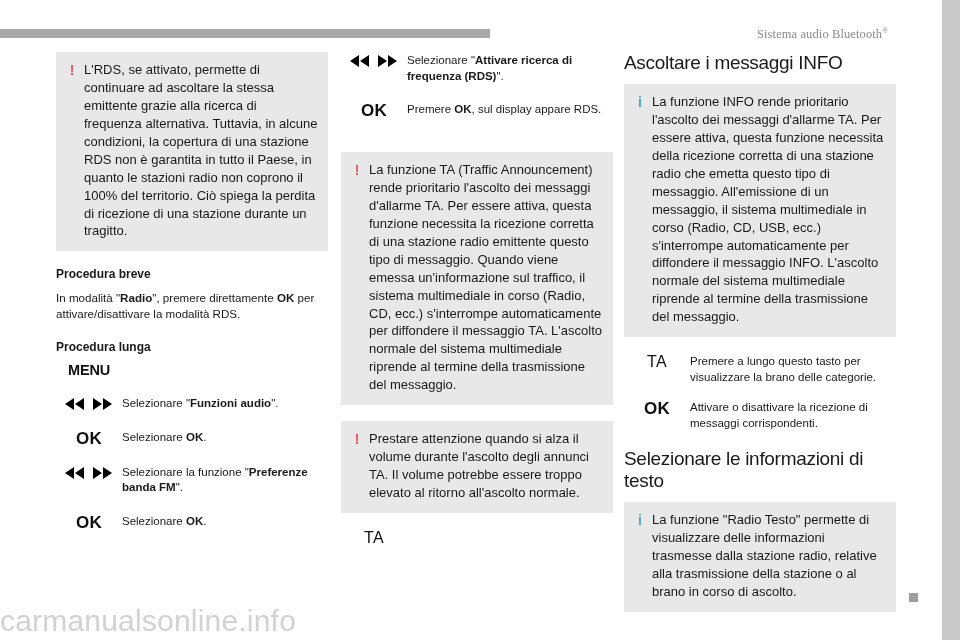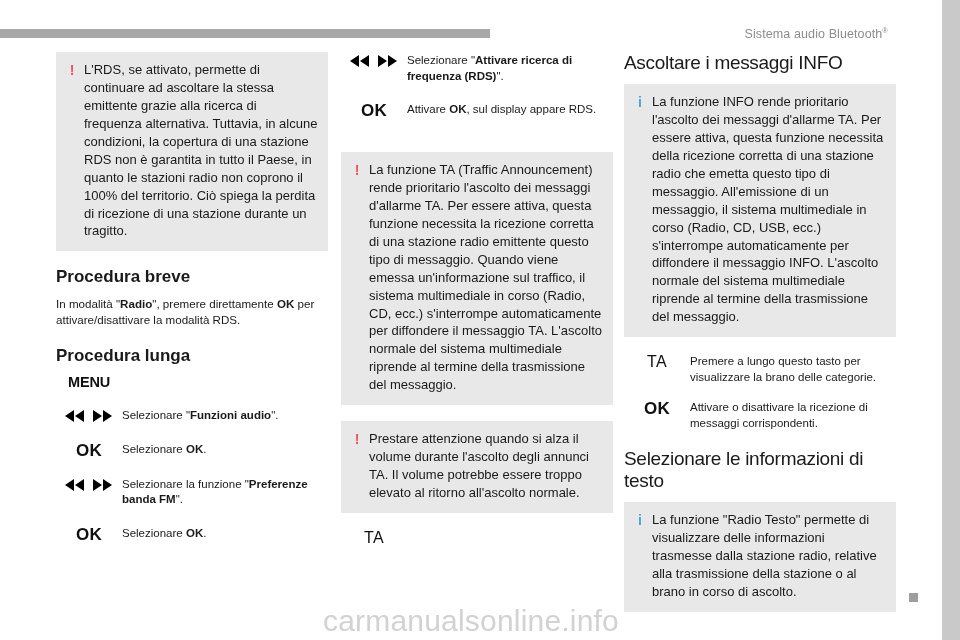--- a/index.html
+++ b/index.html
@@ -32,53 +32,54 @@
   }
   .header-title {
     position: absolute;
     left: 560px; top: 26px;
     width: 328px;
     text-align: right;
     font-size: 12.5px;
     color: #8c8c8c;
     letter-spacing: .1px;
     white-space: nowrap;
+    font-family: Liberation Serif, serif;
   }
   .header-title sup {
     font-size: 7.5px;
     vertical-align: super;
   }
   .page-marker {
     position: absolute;
     right: 42px; bottom: 38px;
     width: 9px; height: 9px;
     background: #9e9e9e;
   }
   .watermark {
     position: absolute;
     left: 0; bottom: 2px;
     width: 942px;
-    text-align: center;
+    text-align: left;
     font-size: 30px;
     color: #d2d2d2;
     letter-spacing: .2px;
     font-family: "Liberation Sans", sans-serif;
   }
 
   
   .col {
     position: absolute;
     top: 52px;
     width: 272px;
   }
   .col-1 { left: 56px; }
   .col-2 { left: 341px; }
   .col-3 { left: 624px; }
   h3.sub-title {
-    font-size: 17px;
+    font-size: 12px;
     font-weight: bold;
     margin: 0 0 8px 0;
     line-height: 1.2;
   }
   .big-title {
     font-size: 19px;
     font-weight: normal;
     line-height: 1.16;
     margin: 0 0 10px 0;
     letter-spacing: -.3px;
@@ -216,21 +217,21 @@
         <polygon points="22,2 22,14 13,8" fill="#000"></polygon>
         <polygon points="31,2 31,14 40,8" fill="#000"></polygon>
         <polygon points="41,2 41,14 50,8" fill="#000"></polygon>
       </svg>
     </div>
     <div class="step-text"><span>Selezionare "</span><b>Attivare ricerca di frequenza (RDS)</b><span>".</span></div>
   </div>
 
   <div class="step">
     <div class="step-key k-ok">OK</div>
-    <div class="step-text"><span>Attivare </span><b>OK</b><span>, sul display appare RDS.</span></div>
+    <div class="step-text"><span>Premere </span><b>OK</b><span>, sul display appare RDS.</span></div>
   </div>
 
   <div class="spacer-lg"></div>
 
 
   <div class="note">
     <div class="note-icon warn">!</div>
     <div class="note-text">La funzione TA (Traffic Announcement) rende prioritario l'ascolto dei messaggi d'allarme TA. Per essere attiva, questa funzione necessita la ricezione corretta di una stazione radio emittente questo tipo di messaggio. Quando viene emessa un'informazione sul traffico, il sistema multimediale in corso (Radio, CD, ecc.) s'interrompe automaticamente per diffondere il messaggio TA. L'ascolto normale del sistema multimediale riprende al termine della trasmissione del messaggio.</div>
   </div>
 

